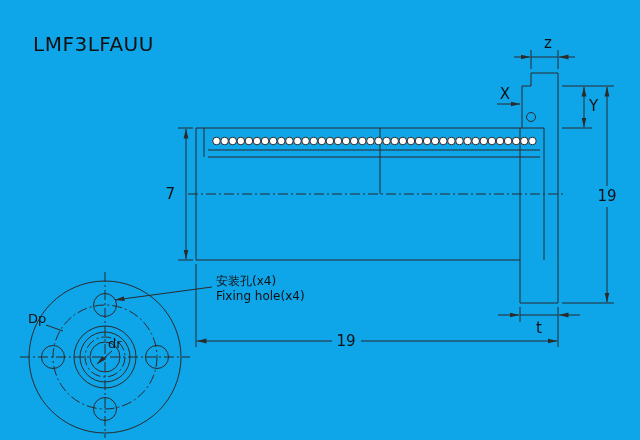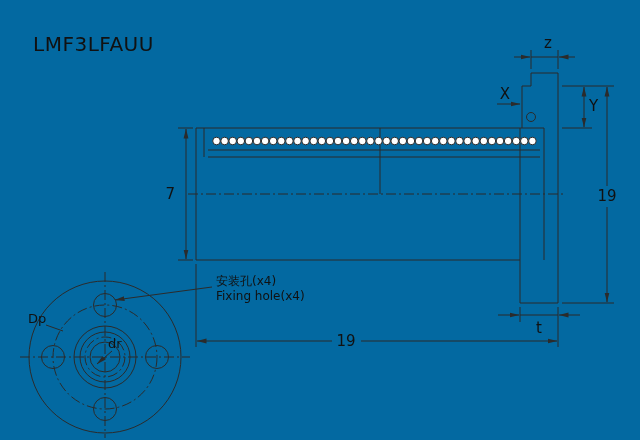--- a/index.html
+++ b/index.html
@@ -1,16 +1,16 @@
 <!DOCTYPE html>
 <html><head>
 <meta charset="utf-8">
 <style>
   html,body { margin:0; padding:0; background:#ffffff; }
-  .canvas { position:relative; width:640px; height:440px; background:#0369a1; overflow:hidden; }
+  .canvas { position:relative; width:640px; height:440px; background:#0ea5e9; overflow:hidden; }
   svg { display:block; }
   svg text {
     font-family:"DejaVu Sans","Liberation Sans",sans-serif;
     font-size:15px; fill:#111111; stroke:none;
   }
   .title-text { font-size:20px; letter-spacing:0.5px; }
   .small-text { font-size:12px; }
   .mid-text { font-size:13px; }
   .ln line, .ln path, .ln circle { stroke:#2b2b2b; fill:none; stroke-width:1; }
   .ln .ball { fill:#ffffff; }

